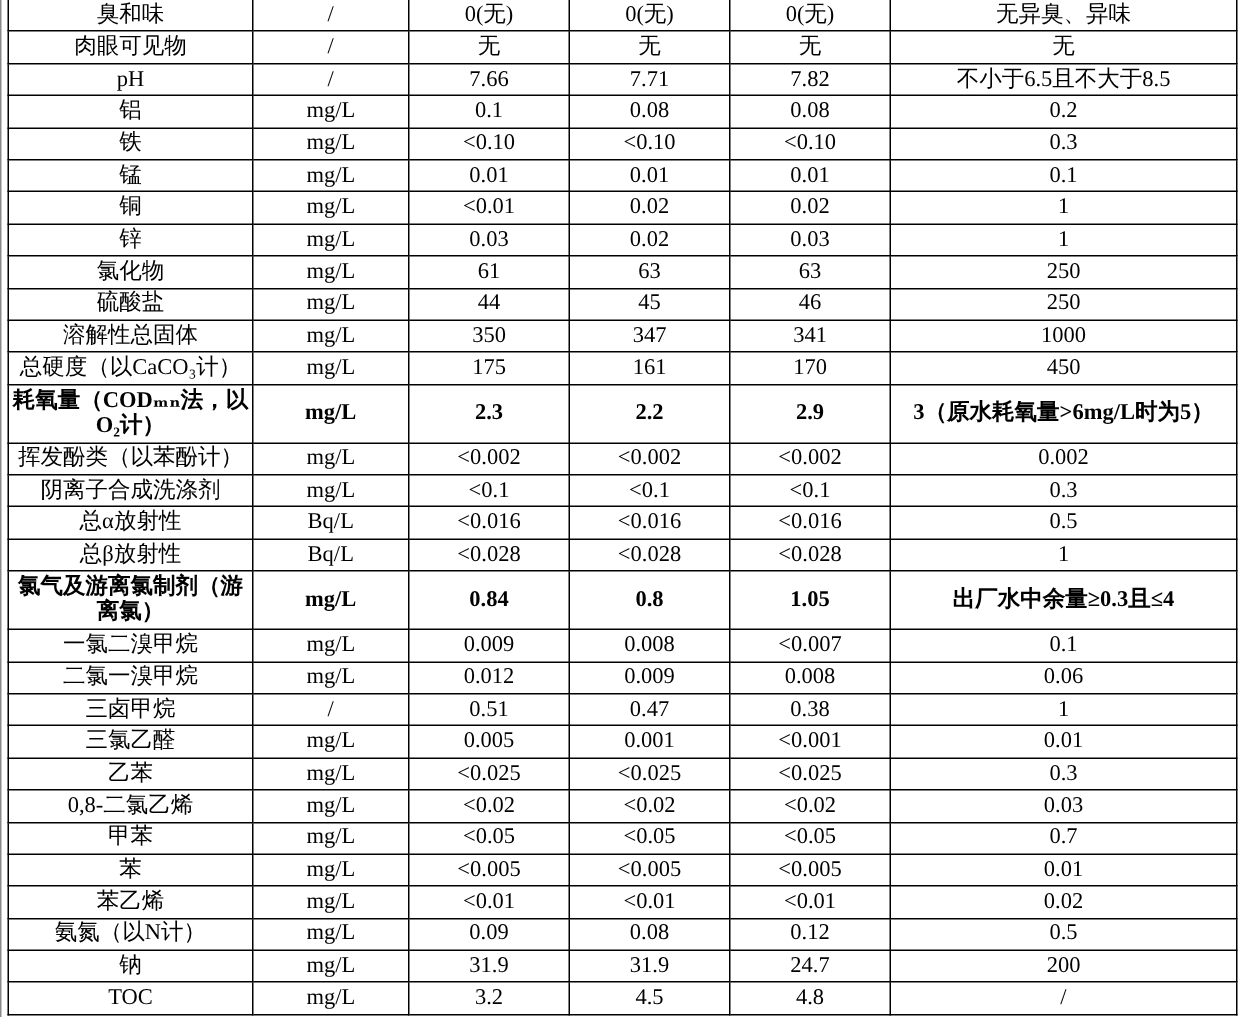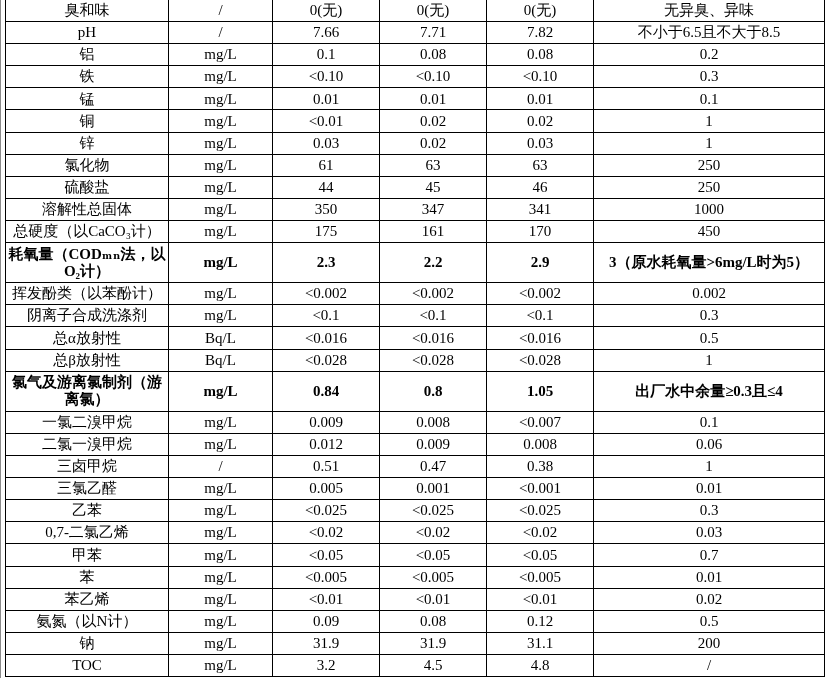--- a/index.html
+++ b/index.html
@@ -65,20 +65,28 @@
     <tbody id="table-body">
         <tr>
           <td>臭和味</td>
           <td>/</td>
           <td>0(无)</td>
           <td>0(无)</td>
           <td>0(无)</td>
           <td>无异臭、异味</td>
         </tr>
         <tr>
+          <td>肉眼可见物</td>
+          <td>/</td>
+          <td>无</td>
+          <td>无</td>
+          <td>无</td>
+          <td>无</td>
+        </tr>
+        <tr>
           <td>pH</td>
           <td>/</td>
           <td>7.66</td>
           <td>7.71</td>
           <td>7.82</td>
           <td>不小于6.5且不大于8.5</td>
         </tr>
         <tr>
           <td>铝</td>
           <td>mg/L</td>
@@ -233,21 +241,21 @@
         </tr>
         <tr>
           <td>乙苯</td>
           <td>mg/L</td>
           <td>&lt;0.025</td>
           <td>&lt;0.025</td>
           <td>&lt;0.025</td>
           <td>0.3</td>
         </tr>
         <tr>
-          <td>0,7-二氯乙烯</td>
+          <td>0,8-二氯乙烯</td>
           <td>mg/L</td>
           <td>&lt;0.02</td>
           <td>&lt;0.02</td>
           <td>&lt;0.02</td>
           <td>0.03</td>
         </tr>
         <tr>
           <td>甲苯</td>
           <td>mg/L</td>
           <td>&lt;0.05</td>
@@ -277,21 +285,21 @@
           <td>0.09</td>
           <td>0.08</td>
           <td>0.12</td>
           <td>0.5</td>
         </tr>
         <tr>
           <td>钠</td>
           <td>mg/L</td>
           <td>31.9</td>
           <td>31.9</td>
-          <td>31.1</td>
+          <td>24.7</td>
           <td>200</td>
         </tr>
         <tr>
           <td>TOC</td>
           <td>mg/L</td>
           <td>3.2</td>
           <td>4.5</td>
           <td>4.8</td>
           <td>/</td>
         </tr>

